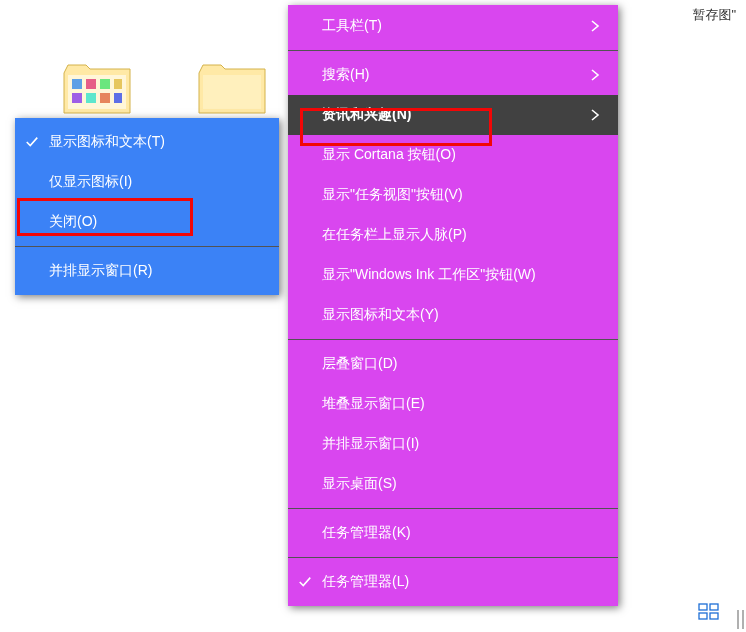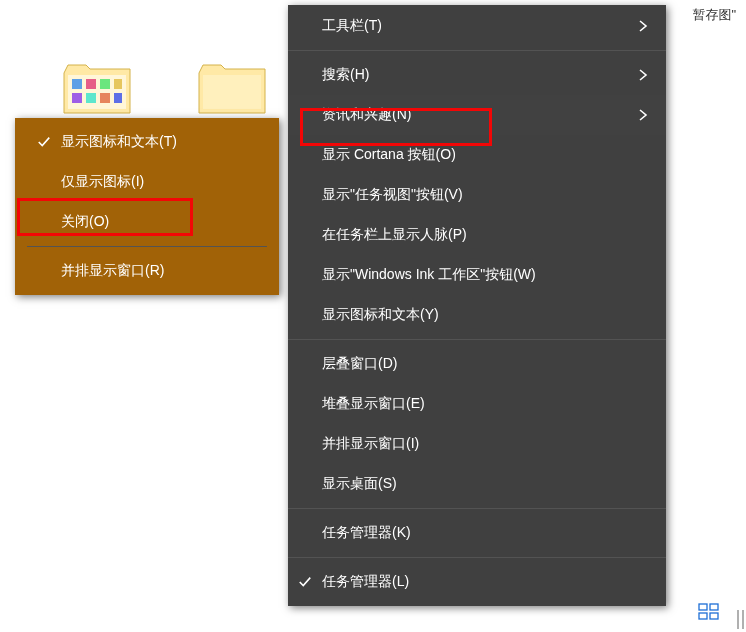--- a/index.html
+++ b/index.html
@@ -22,30 +22,30 @@
       position: absolute;
       width: 70px;
       height: 52px;
     }
     .folder-icon svg { width: 100%; height: 100%; }
     .submenu {
       position: absolute;
       left: 15px;
       top: 118px;
       width: 264px;
-      background: #a16207;
+      background: #3b82f6;
       box-shadow: 2px 2px 8px rgba(0,0,0,0.5);
-      padding: 4px 12px;
+      padding: 4px 0;
     }
     .main-menu {
       position: absolute;
       left: 288px;
       top: 5px;
-      width: 378px;
-      background: #404040;
+      width: 330px;
+      background: #d946ef;
       box-shadow: 2px 2px 8px rgba(0,0,0,0.5);
       padding: 1px 0 4px;
     }
     .menu-item {
       display: flex;
       align-items: center;
       height: 40px;
       padding: 0 14px 0 0;
       color: #ffffff;
       font-size: 14px;
@@ -64,20 +64,21 @@
       white-space: nowrap;
     }
     .menu-item .arrow {
       width: 18px;
       display: flex;
       justify-content: center;
       align-items: center;
     }
     .menu-item.highlighted {
       background: #414141;
+      font-weight: bold;
     }
     .separator {
       height: 1px;
       background: #535353;
       margin: 4px 0;
     }
     .checkmark-svg { width: 14px; height: 14px; }
     .chevron-svg { width: 10px; height: 14px; }
     .red-box {
       position: absolute;

